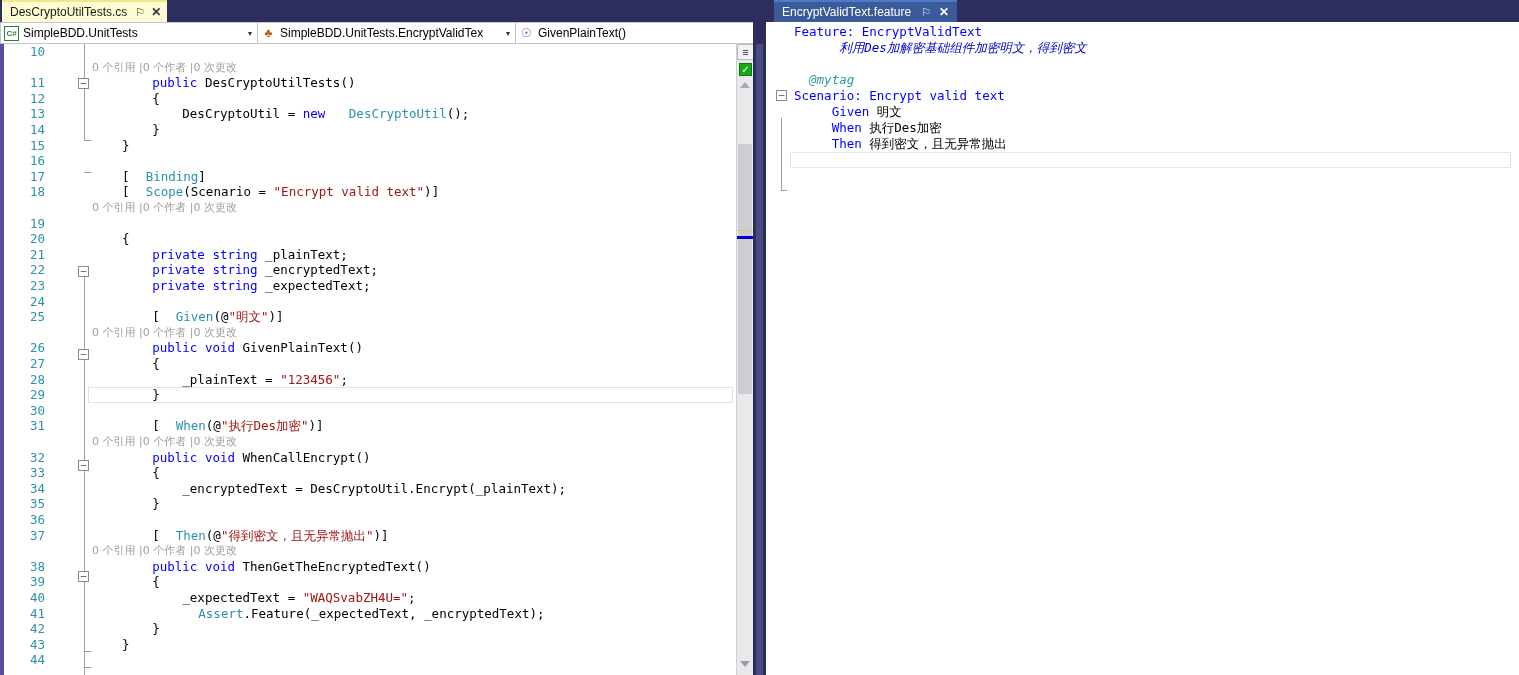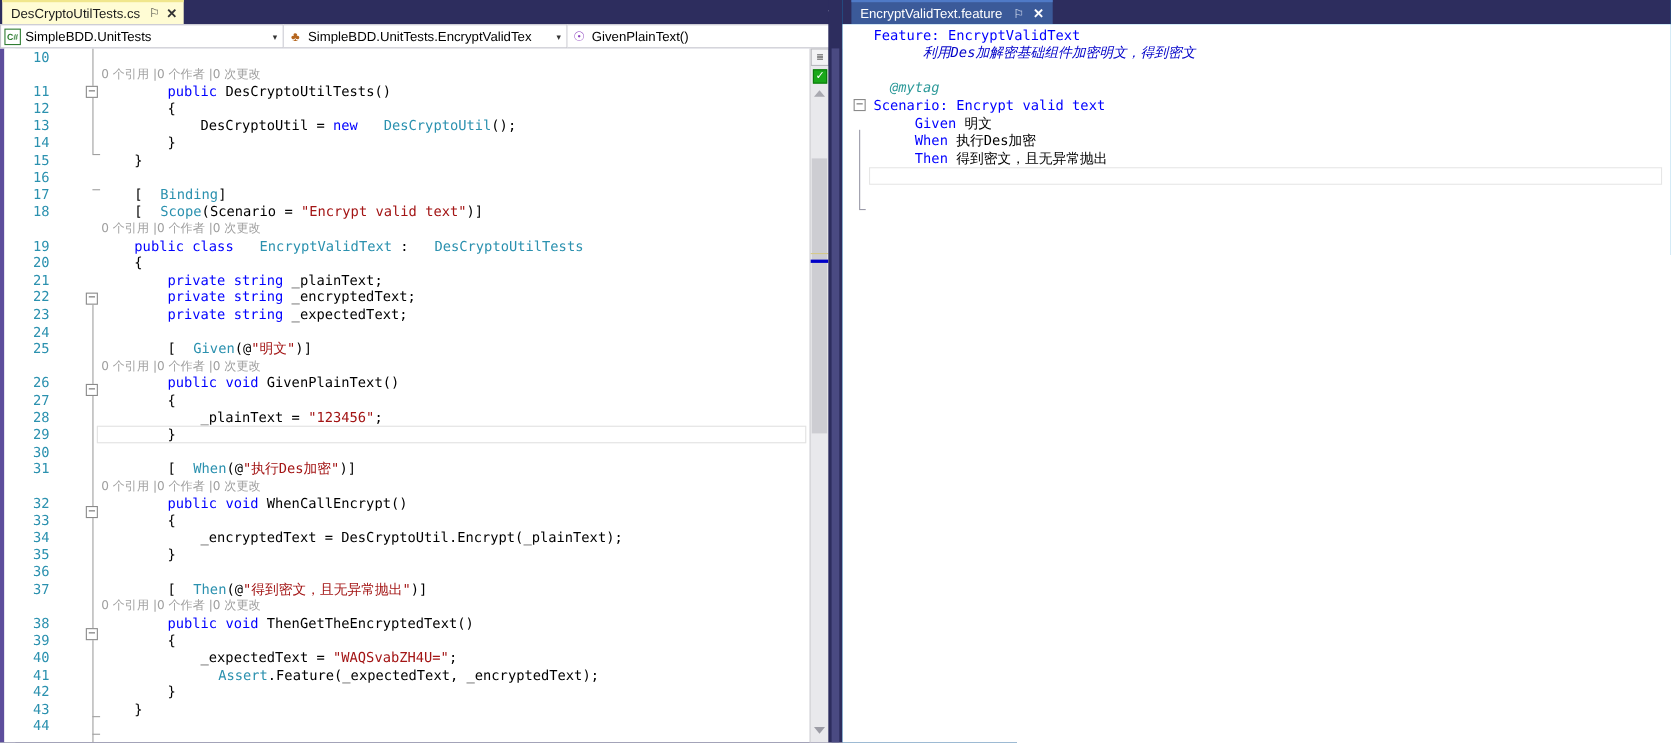--- a/index.html
+++ b/index.html
@@ -319,21 +319,21 @@
     left: 3px; top: 44px;
     width: 7px; height: 631px;
     background: #4a4a82;
   }
 
   
   #right-pane {
     position: absolute;
     left: 766px; top: 0;
     width: 753px; height: 675px;
-    background: #0ea5e9;
+    background: #be185d;
   }
   .rtabstrip {
     position: absolute;
     left: 0; top: 0;
     width: 753px; height: 22px;
     background: #2d2d5e;
   }
   .rtab-active {
     position: absolute;
     left: 8px; top: 0;
@@ -464,21 +464,21 @@
           <div class="line" style="position: absolute; left: 0px; top: 15.6px; width: 735px;"><span class="codelens">0 个引用 |0 个作者 |0 次更改</span></div>
           <div class="line" style="position: absolute; left: 0px; top: 31.2px; width: 735px;"><span class="ln">11</span><span class="code"><span>        </span><span class="kw">public </span><span>DesCryptoUtilTests</span><span>()</span></span></div>
           <div class="line" style="position: absolute; left: 0px; top: 46.8px; width: 735px;"><span class="ln">12</span><span class="code"><span>        {</span></span></div>
           <div class="line" style="position: absolute; left: 0px; top: 62.4px; width: 735px;"><span class="ln">13</span><span class="code"><span>            DesCryptoUtil = </span><span class="kw">new </span><span class="typ">DesCryptoUtil</span><span>();</span></span></div>
           <div class="line" style="position: absolute; left: 0px; top: 78px; width: 735px;"><span class="ln">14</span><span class="code"><span>        }</span></span></div>
           <div class="line" style="position: absolute; left: 0px; top: 93.6px; width: 735px;"><span class="ln">15</span><span class="code"><span>    }</span></span></div>
           <div class="line" style="position: absolute; left: 0px; top: 109.2px; width: 735px;"><span class="ln">16</span><span class="code"></span></div>
           <div class="line" style="position: absolute; left: 0px; top: 124.8px; width: 735px;"><span class="ln">17</span><span class="code"><span>    [</span><span class="typ">Binding</span><span>]</span></span></div>
           <div class="line" style="position: absolute; left: 0px; top: 140.4px; width: 735px;"><span class="ln">18</span><span class="code"><span>    [</span><span class="typ">Scope</span><span>(Scenario = </span><span class="str">"Encrypt valid text"</span><span>)]</span></span></div>
           <div class="line" style="position: absolute; left: 0px; top: 156px; width: 735px;"><span class="codelens">0 个引用 |0 个作者 |0 次更改</span></div>
-          <div class="line" style="position: absolute; left: 0px; top: 171.6px; width: 735px;"><span class="ln">19</span><span class="code"><span>    </span><span class="kw">public class </span><span class="typ">EncryptValidText</span><span> : </span><span class="typ">DesCryptoUtilTests</span></span></div>
+          <div class="line" style="position: absolute; left: 0px; top: 171.6px; width: 735px;"><span class="ln">19</span></div>
           <div class="line" style="position: absolute; left: 0px; top: 187.2px; width: 735px;"><span class="ln">20</span><span class="code"><span>    {</span></span></div>
           <div class="line" style="position: absolute; left: 0px; top: 202.8px; width: 735px;"><span class="ln">21</span><span class="code"><span>        </span><span class="kw">private string </span><span>_plainText;</span></span></div>
           <div class="line" style="position: absolute; left: 0px; top: 218.4px; width: 735px;"><span class="ln">22</span><span class="code"><span>        </span><span class="kw">private string </span><span>_encryptedText;</span></span></div>
           <div class="line" style="position: absolute; left: 0px; top: 234px; width: 735px;"><span class="ln">23</span><span class="code"><span>        </span><span class="kw">private string </span><span>_expectedText;</span></span></div>
           <div class="line" style="position: absolute; left: 0px; top: 249.6px; width: 735px;"><span class="ln">24</span><span class="code"></span></div>
           <div class="line" style="position: absolute; left: 0px; top: 265.2px; width: 735px;"><span class="ln">25</span><span class="code"><span>        [</span><span class="typ">Given</span><span>(@</span><span class="str">"明文"</span><span>)]</span></span></div>
           <div class="line" style="position: absolute; left: 0px; top: 280.8px; width: 735px;"><span class="codelens">0 个引用 |0 个作者 |0 次更改</span></div>
           <div class="line" style="position: absolute; left: 0px; top: 296.4px; width: 735px;"><span class="ln">26</span><span class="code"><span>        </span><span class="kw">public void </span><span>GivenPlainText()</span></span></div>
           <div class="line" style="position: absolute; left: 0px; top: 312px; width: 735px;"><span class="ln">27</span><span class="code"><span>        {</span></span></div>
           <div class="line" style="position: absolute; left: 0px; top: 327.6px; width: 735px;"><span class="ln">28</span><span class="code"><span>            _plainText = </span><span class="str">"123456"</span><span>;</span></span></div>

